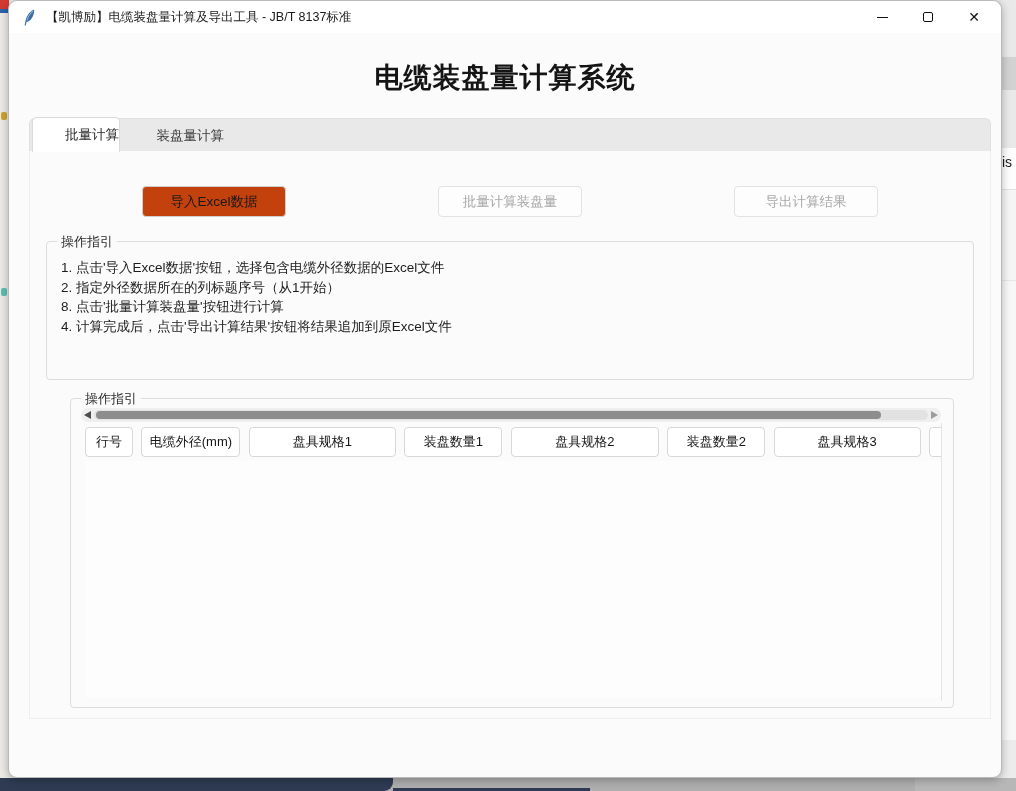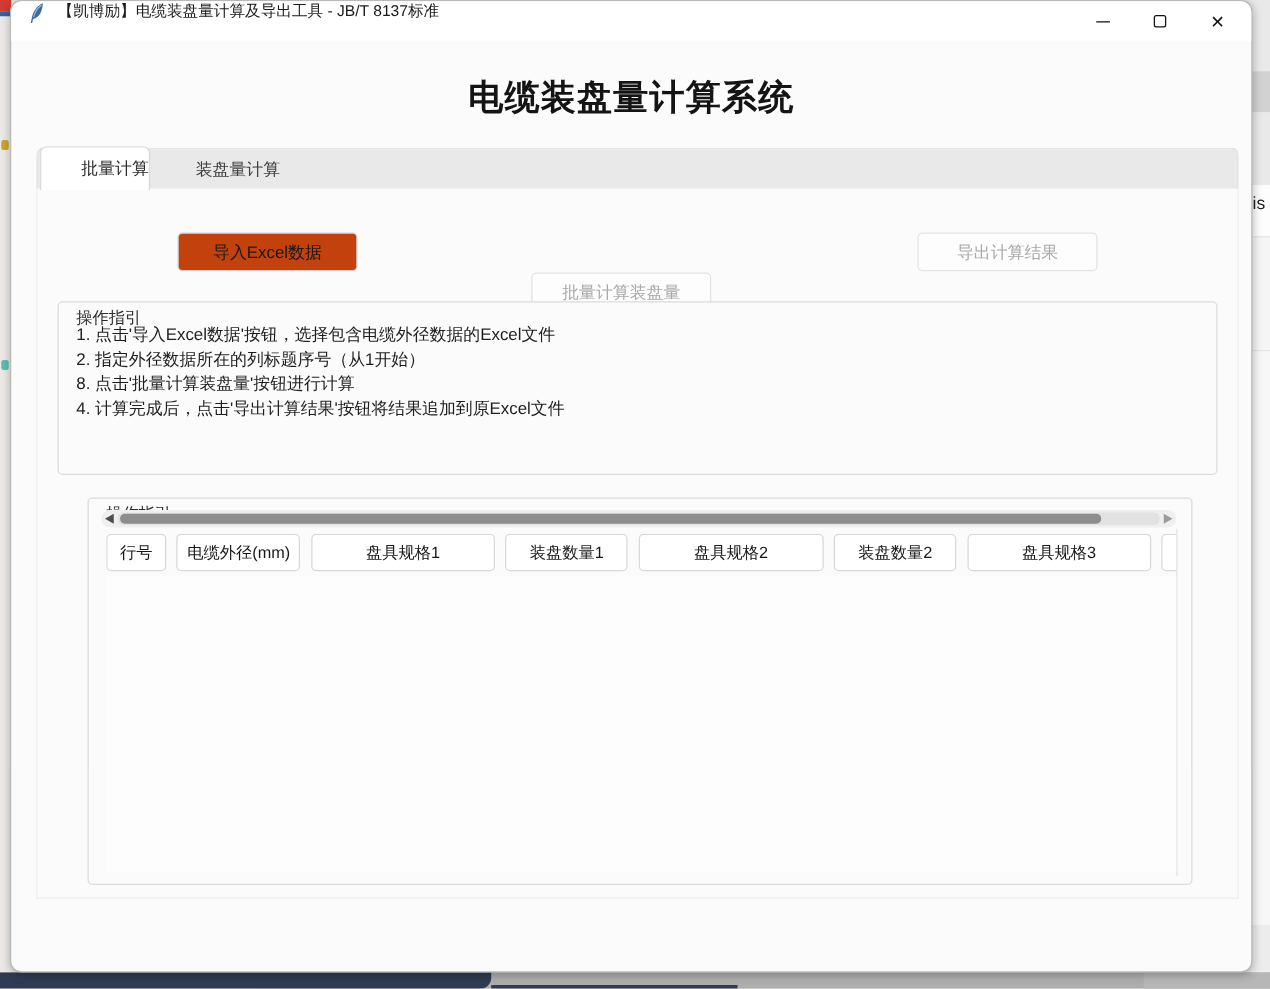--- a/index.html
+++ b/index.html
@@ -24,21 +24,21 @@
   
   .bottom-strip{position:absolute;left:0;top:778px;width:1016px;height:13px;background:#aeaeae;}
   .bs-navy{position:absolute;left:0;top:0;width:393px;height:13px;background:#2e3b52;border-bottom-right-radius:9px;}
   .bs-navy-line{position:absolute;left:393px;top:10px;width:197px;height:3px;background:#2e3b52;}
   .bs-gray2{position:absolute;left:915px;top:0;width:101px;height:13px;background:#b7b7b7;}
 
   
   .app-window{position:absolute;left:8px;top:0;width:994px;height:778px;background:#fbfbfb;
               border:1px solid #b9b9b9;border-radius:9px;box-shadow:0 2px 8px rgba(0,0,0,.28);}
   .titlebar{position:absolute;left:0;top:0;width:100%;height:32px;background:#ffffff;
-            border-radius:9px 9px 0 0;display:flex;align-items:flex-start;}
+            border-radius:9px 9px 0 0;display:flex;align-items:center;}
   .tb-icon{margin-left:13px;width:16px;height:18px;display:flex;align-items:center;}
   .tb-title{margin-left:8px;font-size:12.5px;color:#1a1a1a;white-space:nowrap;}
   .tb-controls{position:absolute;right:4px;top:0;height:32px;display:flex;}
   .tb-btn{width:46px;height:32px;display:flex;align-items:center;justify-content:center;cursor:default;}
   .ico-min{width:11px;height:1px;background:#111;}
   .ico-max{width:10px;height:10px;border:1.2px solid #111;border-radius:2px;}
 
   .page-title{position:absolute;left:0;top:58px;width:100%;text-align:center;
               font-size:28px;font-weight:bold;color:#141414;letter-spacing:1px;}
 
@@ -50,26 +50,26 @@
               border:1px solid #dadada;border-bottom:none;border-radius:5px 5px 0 0;z-index:2;}
   .tab-idle{left:90px;top:0;width:104px;height:33px;color:#3c3c3c;}
   .tab-page{position:absolute;left:20px;top:150px;width:962px;height:568px;background:#fbfbfb;
             border:1px solid #efefef;border-top:none;}
 
   
   .btn{position:absolute;top:35px;width:144px;height:31px;background:#c2410c;border:1px solid #cfcfcf;
        border-radius:4px;font-size:13.5px;display:flex;align-items:center;justify-content:center;
        color:#191919;cursor:default;}
   .btn.disabled{color:#a8a8a8;border-color:#e3e3e3;background:#fdfdfd;}
-  .btn-1{left:112px;}.btn-2{left:395px;margin-top:32px;}.btn-3{left:704px;}
+  .btn-1{left:112px;}.btn-2{left:408px;}.btn-3{left:704px;}
 
   
   .groupbox{position:absolute;border:1px solid #dcdcdc;border-radius:4px;background:#fbfbfb;}
   .gb-label{position:absolute;top:-8px;left:10px;background:#fbfbfb;padding:0 4px;
-            font-size:13px;color:#2b2b2b;line-height:15px;margin-top:12px;}
+            font-size:13px;color:#2b2b2b;line-height:15px;}
   .guide-box{left:16px;top:90px;width:928px;height:139px;}
   .guide-lines{padding:16px 0 0 14px;font-size:13.5px;color:#1d1d1d;line-height:19.5px;}
   .preview-box{left:40px;top:247px;width:884px;height:310px;}
 
   
   .hscroll{position:absolute;left:10px;top:9px;width:860px;height:14px;background:#efefef;border-radius:7px;}
   .hs-left{position:absolute;left:3px;top:3px;width:0;height:0;
            border-top:4px solid transparent;border-bottom:4px solid transparent;border-right:7px solid #4d4d4d;}
   .hs-track{position:absolute;left:13px;top:2px;width:834px;height:10px;background:#e2e2e2;border-radius:5px;}
   .hs-thumb{position:absolute;left:2px;top:1px;width:785px;height:8px;background:#8d8d8d;border-radius:4px;}

